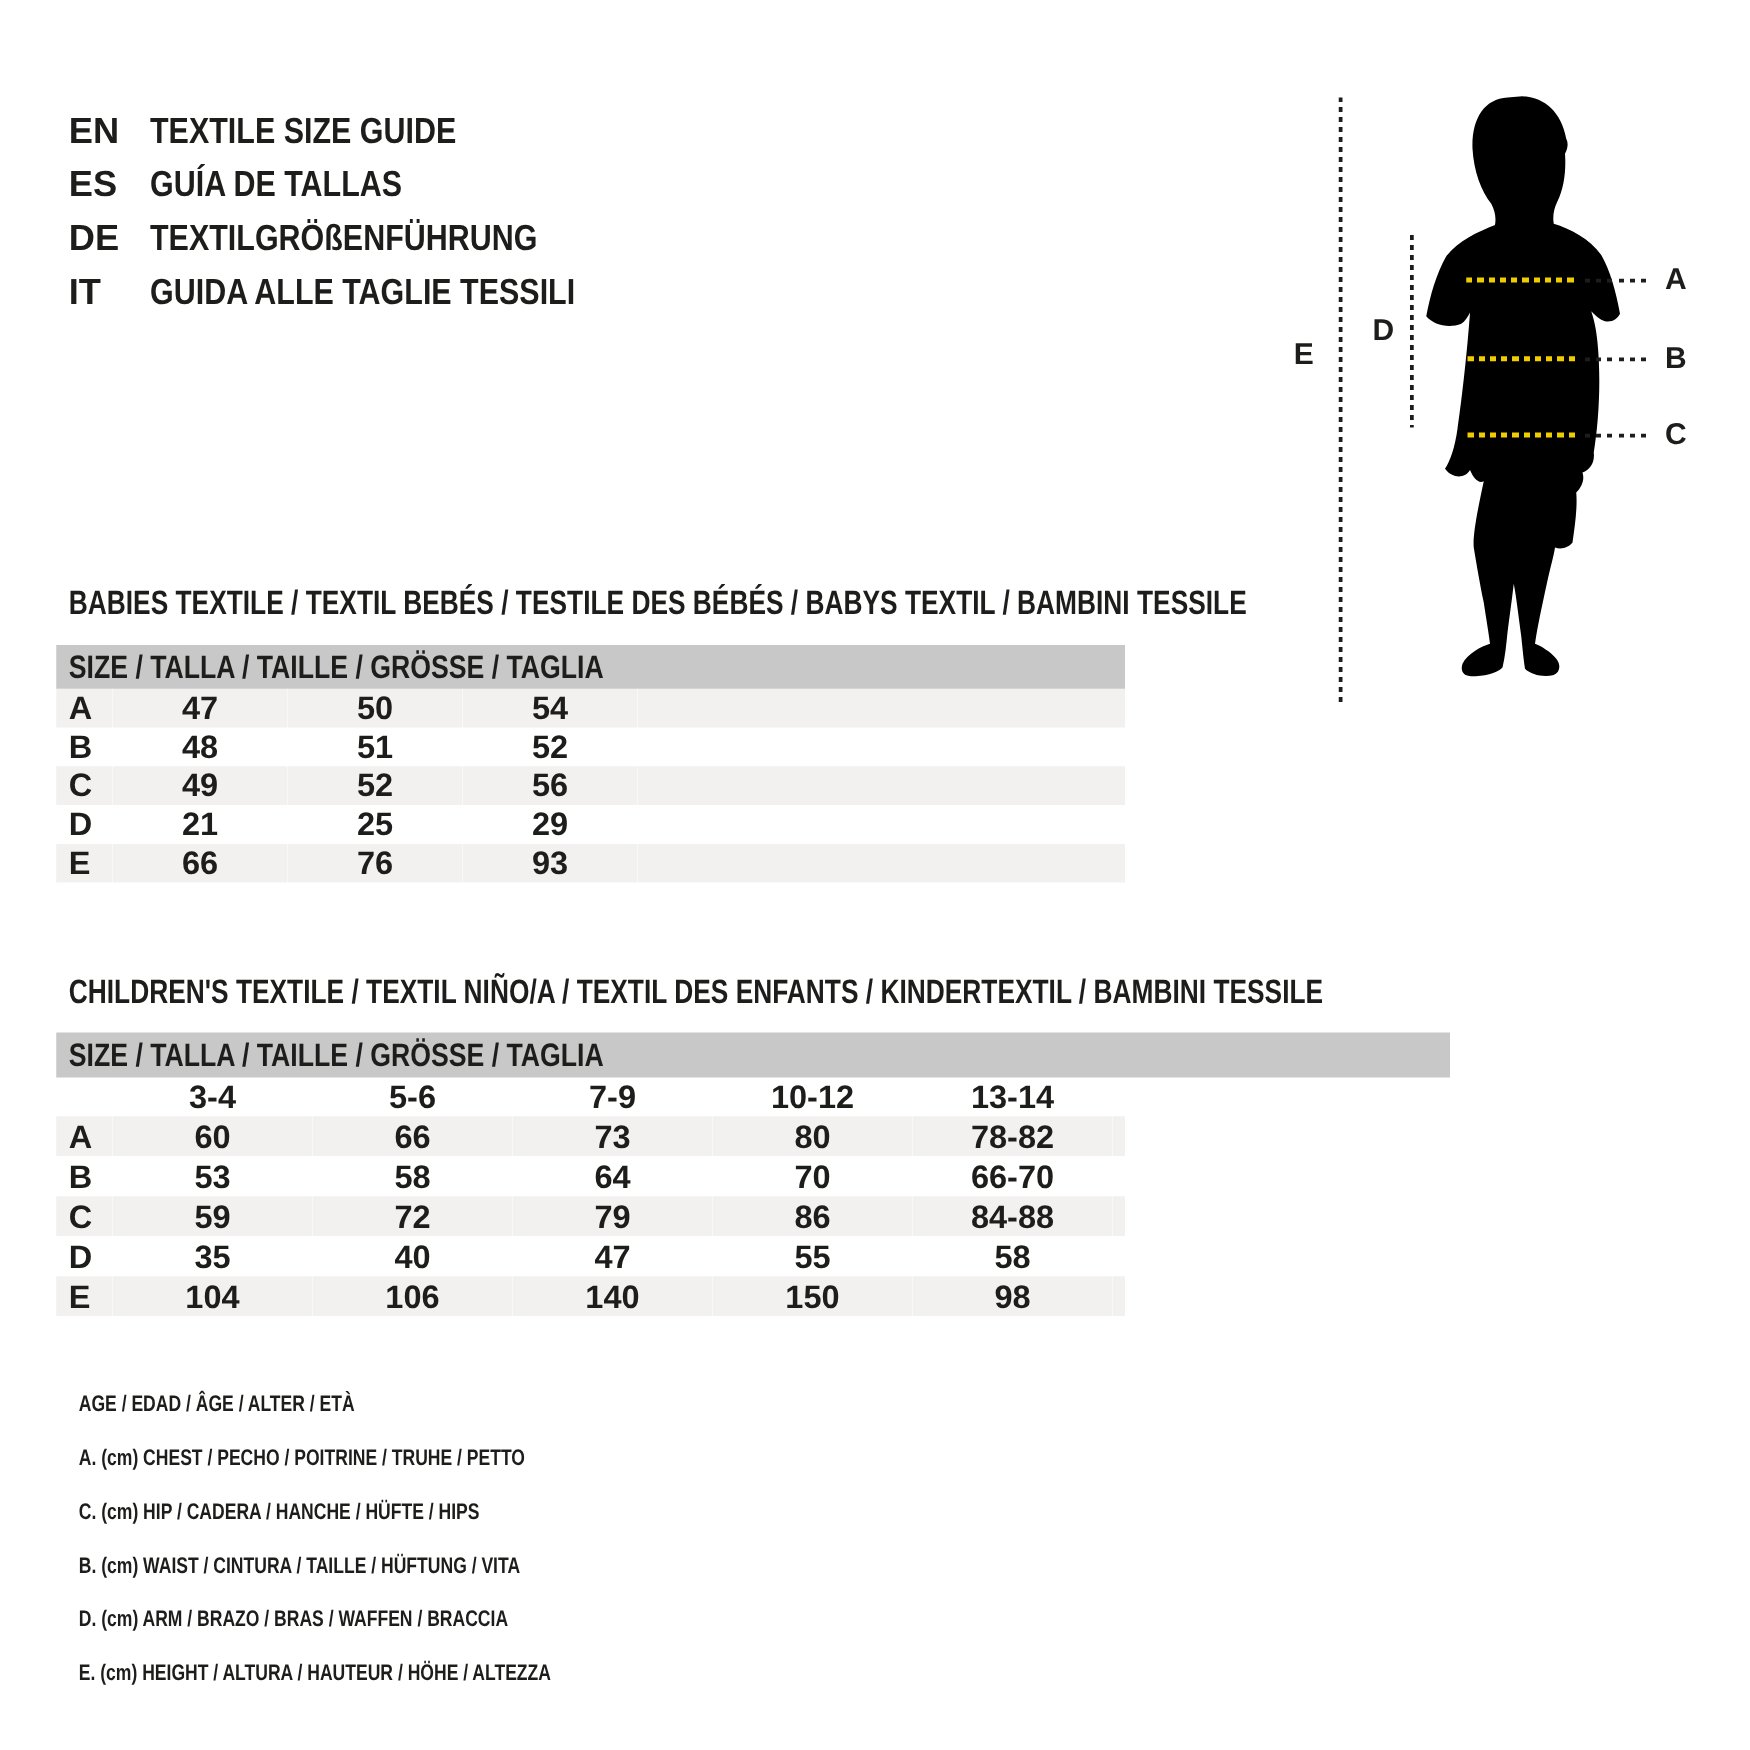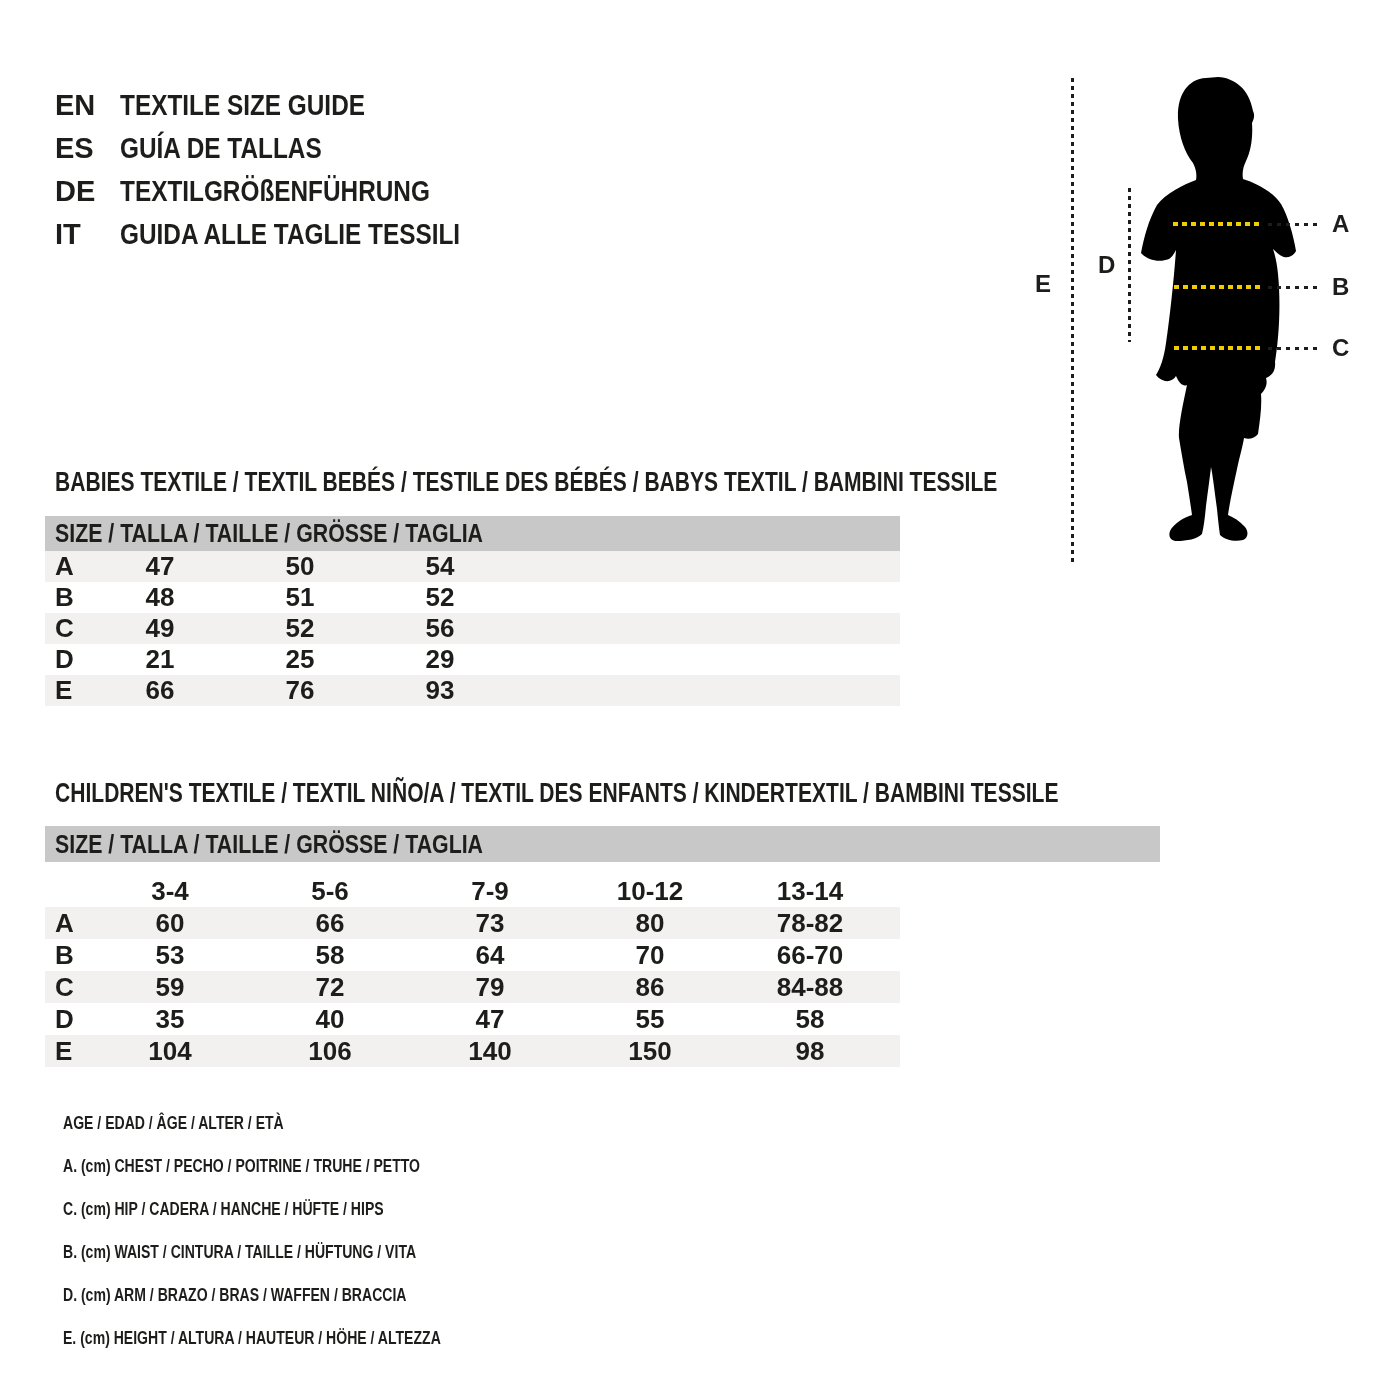--- a/index.html
+++ b/index.html
@@ -162,21 +162,21 @@
   </tbody>
     </table>
 
   <div class="abs section-heading" style="left:55px;top:778px;">
     <span class="cond">CHILDREN'S TEXTILE / TEXTIL NIÑO/A / TEXTIL DES ENFANTS / KINDERTEXTIL / BAMBINI TESSILE</span>
   </div>
   <div class="abs size-bar" style="left:45px;top:826px;width:1115px;height:36px;">
     <span class="cond82">SIZE / TALLA / TAILLE / GRÖSSE / TAGLIA</span>
   </div>
 
-  <table id="children-table" class="size-table" style="left:45px;top:862px;width:855px;margin-top:14px;">
+  <table id="children-table" class="size-table" style="left:45px;top:862px;width:855px;">
     <colgroup>
         <col style="width:45px">
         <col style="width:160px">
         <col style="width:160px">
         <col style="width:160px">
         <col style="width:160px">
         <col style="width:160px">
         <col>
       </colgroup>
     <tbody>

